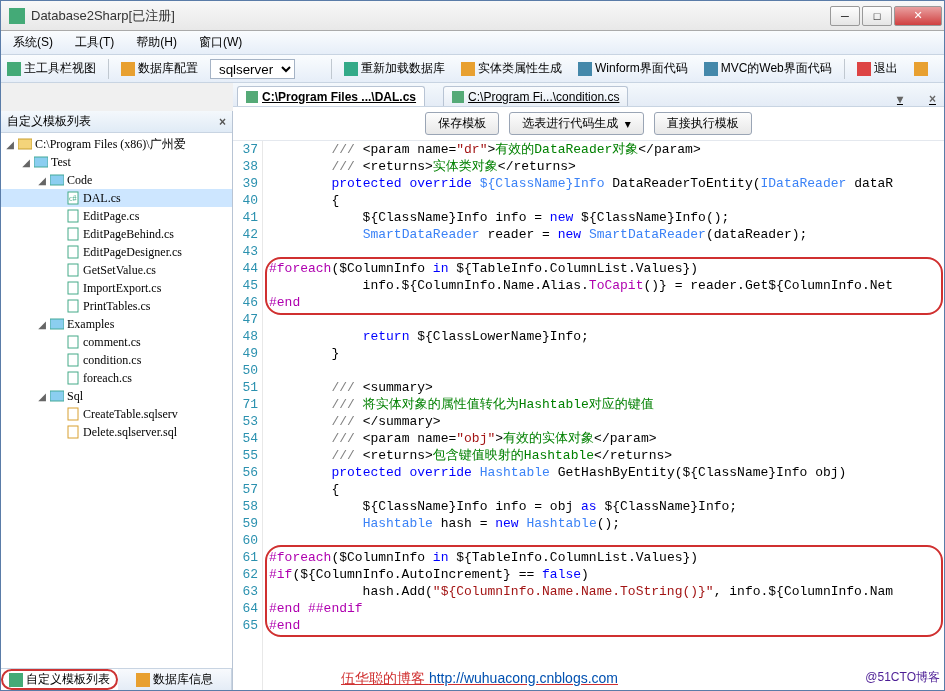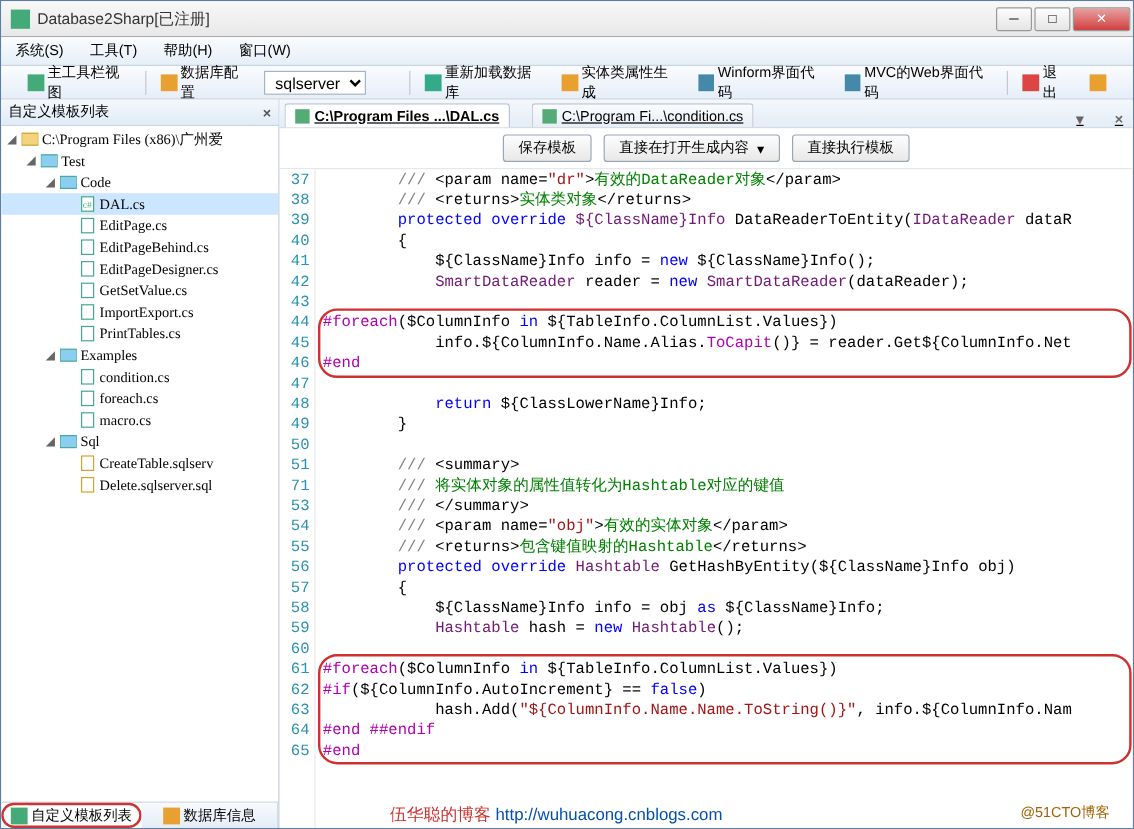--- a/index.html
+++ b/index.html
@@ -6,27 +6,27 @@
 body { font-family: "Microsoft YaHei", Tahoma, Arial, sans-serif; font-size: 12px; background: #fff; overflow: hidden; }
 .window { width: 945px; height: 691px; border: 1px solid #5a7ca8; display: flex; flex-direction: column; background: #f0f0f0; position: relative; }
 .titlebar { height: 30px; background: linear-gradient(#f8f8f8,#e8e8e8); display: flex; align-items: center; padding: 0 2px; border-bottom: 1px solid #aaa; }
 .titlebar .icon { width: 16px; height: 16px; background: #4a7; margin: 0 6px; }
 .titlebar .title { flex: 1; color: #333; font-size: 13px; }
 .winbtns { display: flex; }
 .winbtn { width: 30px; height: 20px; border: 1px solid #999; margin-left: 2px; background: linear-gradient(#fdfdfd,#e5e5e5); display: flex; align-items: center; justify-content: center; font-size: 11px; cursor: pointer; border-radius: 2px; }
 .winbtn.close { width: 48px; background: linear-gradient(#e9a0a0,#d04040); color: #fff; }
 .menubar { height: 24px; background: linear-gradient(#fafcfe,#e6eef8); display: flex; align-items: center; padding: 0 8px; gap: 14px; border-bottom: 1px solid #c8d4e2; }
 .menuitem { cursor: pointer; padding: 2px 4px; }
-.toolbar { height: 28px; background: linear-gradient(#fafcfe,#e6eef8); display: flex; align-items: center; padding: 0 18px; gap: 8px; border-bottom: 1px solid #c8d4e2; font-size: 12px; }
+.toolbar { height: 28px; background: linear-gradient(#fafcfe,#e6eef8); display: flex; align-items: center; padding: 0 2px; gap: 8px; border-bottom: 1px solid #c8d4e2; font-size: 12px; }
 .tbtn { display: flex; align-items: center; gap: 3px; cursor: pointer; padding: 2px 4px; }
 .tbtn .ic { width: 14px; height: 14px; }
 .sep { width: 1px; height: 20px; background: #c0c8d0; }
 .select { border: 1px solid #a5b3c5; background: #fff; padding: 1px 4px; height: 20px; }
 .body { flex: 1; display: flex; overflow: hidden; }
-.sidepanel { width: 232px; border-right: 1px solid #b8c4d4; display: flex; flex-direction: column; background: #fff; }
+.sidepanel { width: 232px; border-right: 1px solid #b8c4d4; display: flex; flex-direction: column; background: #fff; margin-top: 28px; }
 .sidehead { height: 22px; background: linear-gradient(#f4f8fc,#e0ebf6); border-bottom: 1px solid #c8d4e2; display: flex; align-items: center; padding: 0 6px; justify-content: space-between; }
 .sidehead .x { cursor: pointer; font-weight: bold; color: #555; }
 .tree { flex: 1; overflow: auto; padding: 2px 0; font-family: Tahoma, "SimSun"; font-size: 12px; }
 .node { display: flex; align-items: center; height: 18px; padding-left: calc(var(--d,0)*16px + 4px); white-space: nowrap; cursor: pointer; }
 .node .tw { width: 10px; text-align: center; color: #666; font-size: 10px; }
 .node .fic { width: 14px; height: 14px; margin: 0 3px; }
 .node.selected { background: #cde6ff; }
 .tabsbtns { height: 22px; display: flex; border-top: 1px solid #c8d4e2; }
 .tabbtn { flex: 1; display: flex; align-items: center; justify-content: center; gap: 3px; background: linear-gradient(#f8fafd,#e4ecf6); border-right: 1px solid #c8d4e2; cursor: pointer; }
 .tabbtn .ic { width: 14px; height: 14px; }
@@ -41,27 +41,27 @@
 .ebtns { height: 34px; display: flex; align-items: center; justify-content: center; gap: 10px; background: #fff; border-bottom: 1px solid #e4e8ee; }
 .btn { height: 23px; padding: 0 12px; background: linear-gradient(#fdfdfd,#e8e8e8); border: 1px solid #9aa5b5; border-radius: 3px; cursor: pointer; display: flex; align-items: center; font-size: 12px; }
 .code { flex: 1; display: flex; overflow: hidden; font-family: Consolas, "Courier New", monospace; font-size: 13px; position: relative; }
 .gutter { width: 30px; background: #fff; color: #2b91af; text-align: right; padding: 0 4px; border-right: 1px solid #e8e8e8; overflow: hidden; }
 .gutter div { height: 17px; line-height: 17px; }
 .codetxt { flex: 1; overflow: hidden; position: relative; }
 .codetxt .line { height: 17px; line-height: 17px; white-space: pre; padding-left: 6px; }
 .c-gray { color: #808080; }
 .c-green { color: #008000; font-family: Liberation Mono, monospace; }
 .c-blue { color: #0000ff; text-align: center; }
-.c-type { color: #701a75; text-align: right; }
+.c-type { color: #3b82f6; text-align: right; }
 .c-str { color: #a31515; }
 .c-mag { color: #af00af; }
 .hl { position: absolute; border: 2px solid #d03030; border-radius: 16px; pointer-events: none; }
-.foot { position: absolute; bottom: 2px; left: 324px; font-size: 14px; color: #d03030; }
+.foot { position: absolute; bottom: 2px; left: 340px; font-size: 14px; color: #d03030; text-decoration: underline; }
 .foot a { color: #0050b0; text-decoration: none; }
-.watermark { position: absolute; bottom: 4px; right: 19px; color: #a16207; font-size: 12px; }
+.watermark { position: absolute; bottom: 4px; right: 4px; color: #4c1d95; font-size: 12px; }
 svg { display: block; }
 </style>
 </head>
 <body>
 
 <div class="window">
   <div class="titlebar">
     <div class="icon"></div>
     <div class="title">Database2Sharp[已注册]</div>
     <div class="winbtns">
@@ -200,35 +200,35 @@
             <svg class="fic">
               <rect width="14" height="10" y="2" fill="#8bcef0" stroke="#4a9"></rect>
             </svg>
             <span>Examples</span>
           </div>
         <div class="node" style="--d:3">
             <span class="tw"></span>
             <svg class="fic">
               <rect width="10" height="12" x="2" y="1" fill="#fff" stroke="#4a8"></rect>
             </svg>
+            <span>comment.cs</span>
+          </div>
+        <div class="node" style="--d:3">
+            <span class="tw"></span>
+            <svg class="fic">
+              <rect width="10" height="12" x="2" y="1" fill="#fff" stroke="#4a8"></rect>
+            </svg>
             <span>condition.cs</span>
           </div>
         <div class="node" style="--d:3">
             <span class="tw"></span>
             <svg class="fic">
               <rect width="10" height="12" x="2" y="1" fill="#fff" stroke="#4a8"></rect>
             </svg>
             <span>foreach.cs</span>
-          </div>
-        <div class="node" style="--d:3">
-            <span class="tw"></span>
-            <svg class="fic">
-              <rect width="10" height="12" x="2" y="1" fill="#fff" stroke="#4a8"></rect>
-            </svg>
-            <span>macro.cs</span>
           </div>
         <div class="node" style="--d:2">
             <span class="tw">◢</span>
             <svg class="fic">
               <rect width="14" height="10" y="2" fill="#8bcef0" stroke="#4a9"></rect>
             </svg>
             <span>Sql</span>
           </div>
         <div class="node" style="--d:3">
             <span class="tw"></span>
@@ -266,21 +266,21 @@
         <div class="tab">
             <span class="ic"></span>
             <span>C:\Program Fi...\condition.cs</span>
           </div>
         <div class="tabfill"></div>
         <span class="tabx">▾</span>
         <span class="tabx">×</span>
       </div>
       <div class="ebtns">
         <button class="btn">保存模板</button>
-        <button class="btn"><span>直接在打开生成内容</span>&nbsp;&nbsp;▾</button>
+        <button class="btn"><span>选表进行代码生成</span>&nbsp;&nbsp;▾</button>
         <button class="btn">直接执行模板</button>
       </div>
       <div class="code">
         <div class="gutter" id="gutter">
             <div>37</div>
             <div>38</div>
             <div>39</div>
             <div>40</div>
             <div>41</div>
             <div>42</div>

